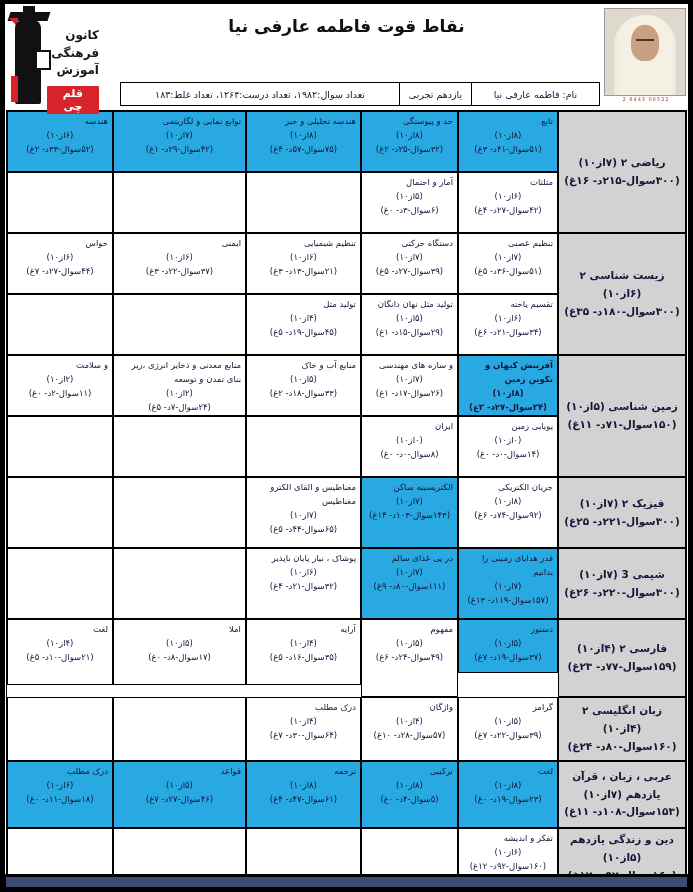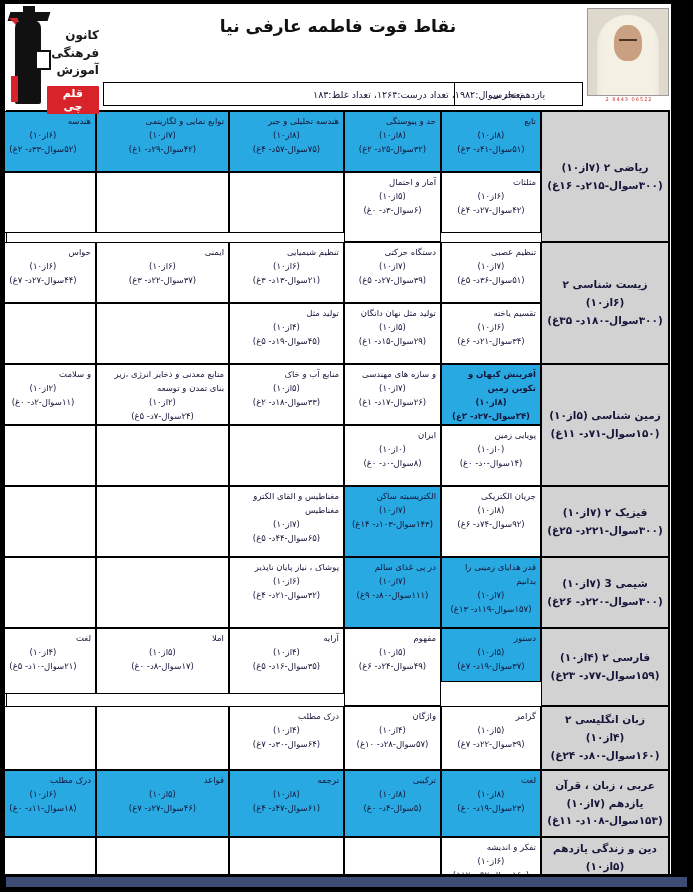--- a/index.html
+++ b/index.html
@@ -1,17 +1,17 @@
 <!DOCTYPE html>
 <html lang="fa" dir="rtl" style="--hl: #29a9e1; --subjbg: #d2d2d2; --badge: #d8232a; --bottombar: #3d4c74;"><head>
 <meta charset="utf-8">
 <style>
   html,body{margin:0;padding:0;}
   body{background:#111;font-family:"DejaVu Sans",sans-serif;}
-  .frame{position:relative;width:693px;height:892px;background:#000;box-sizing:border-box;padding:4px 22px 18px 5px;margin:0;}
+  .frame{position:relative;width:693px;height:892px;background:#000;box-sizing:border-box;padding:4px 5px 18px 5px;margin:0;}
   .paper{position:relative;width:100%;height:100%;background:#fff;box-sizing:border-box;direction:rtl;overflow:hidden;}
   .bottom-bar{position:absolute;left:6px;right:6px;bottom:5px;height:10px;background:var(--bottombar,#3d4c74);}
   
   .header{position:relative;height:104px;}
   .title{position:absolute;top:12px;right:0;left:0;text-align:center;font-size:17px;font-weight:bold;color:#111;}
   .subtitle{position:absolute;top:52px;right:0;left:0;text-align:center;font-size:12px;color:#222;}
   .infobar{position:absolute;top:78px;right:88px;width:478px;height:22px;display:grid;grid-template-columns:128px 72px 278px;border:1px solid #000;}
   .infobar .icell{border-left:1px solid #000;display:flex;align-items:center;justify-content:center;font-size:9.5px;color:#15153a;padding:0 3px;white-space:nowrap;}
   .infobar .icell:last-child{border-left:none;}
   
@@ -63,20 +63,21 @@
           <span class="logo-line">کانون</span>
           <span class="logo-line">فرهنگی</span>
           <span class="logo-line">آموزش</span>
           <span class="logo-badge">قلم چی</span>
         </div>
       </div>
 
       <div class="title">نقاط قوت فاطمه عارفی نیا</div>
 
       <div class="infobar">
+        <div class="icell">نام: فاطمه عارفی نیا</div>
         <div class="icell">یازدهم تجربی</div>
         <div class="icell">تعداد سوال:۱۹۸۲، تعداد درست:۱۲۶۴، تعداد غلط:۱۸۳</div>
       </div>
 
       <div class="photo">
         <div class="hijab"></div>
         <div class="face"></div>
         <div class="eyes"></div>
       </div>
       <div class="photo-caption">06522 8443 2</div>
@@ -112,21 +113,21 @@
           <div class="cell hl" style="height: 61px;">
             <span class="tname">هندسه</span>
             <span class="tscore">(۶از۱۰)</span>
             <span class="tstats">(۵۲سوال-۳۳د- ۲غ)</span>
           </div>
           <div class="cell" style="height: 61px;">
             <span class="tname">مثلثات</span>
             <span class="tscore">(۶از۱۰)</span>
             <span class="tstats">(۴۲سوال-۲۷د- ۴غ)</span>
           </div>
-          <div class="cell" style="height: 70px;">
+          <div class="cell" style="height: 61px;">
             <span class="tname">آمار و احتمال</span>
             <span class="tscore">(۵از۱۰)</span>
             <span class="tstats">(۶سوال-۳د- ۰غ)</span>
           </div>
           <div class="cell" style="height: 61px;"></div>
           <div class="cell" style="height: 61px;"></div>
           <div class="cell" style="height: 61px;"></div>
         </div>
         <div class="trow">
           <div class="subject" style="grid-row: 1 / span 2;">

